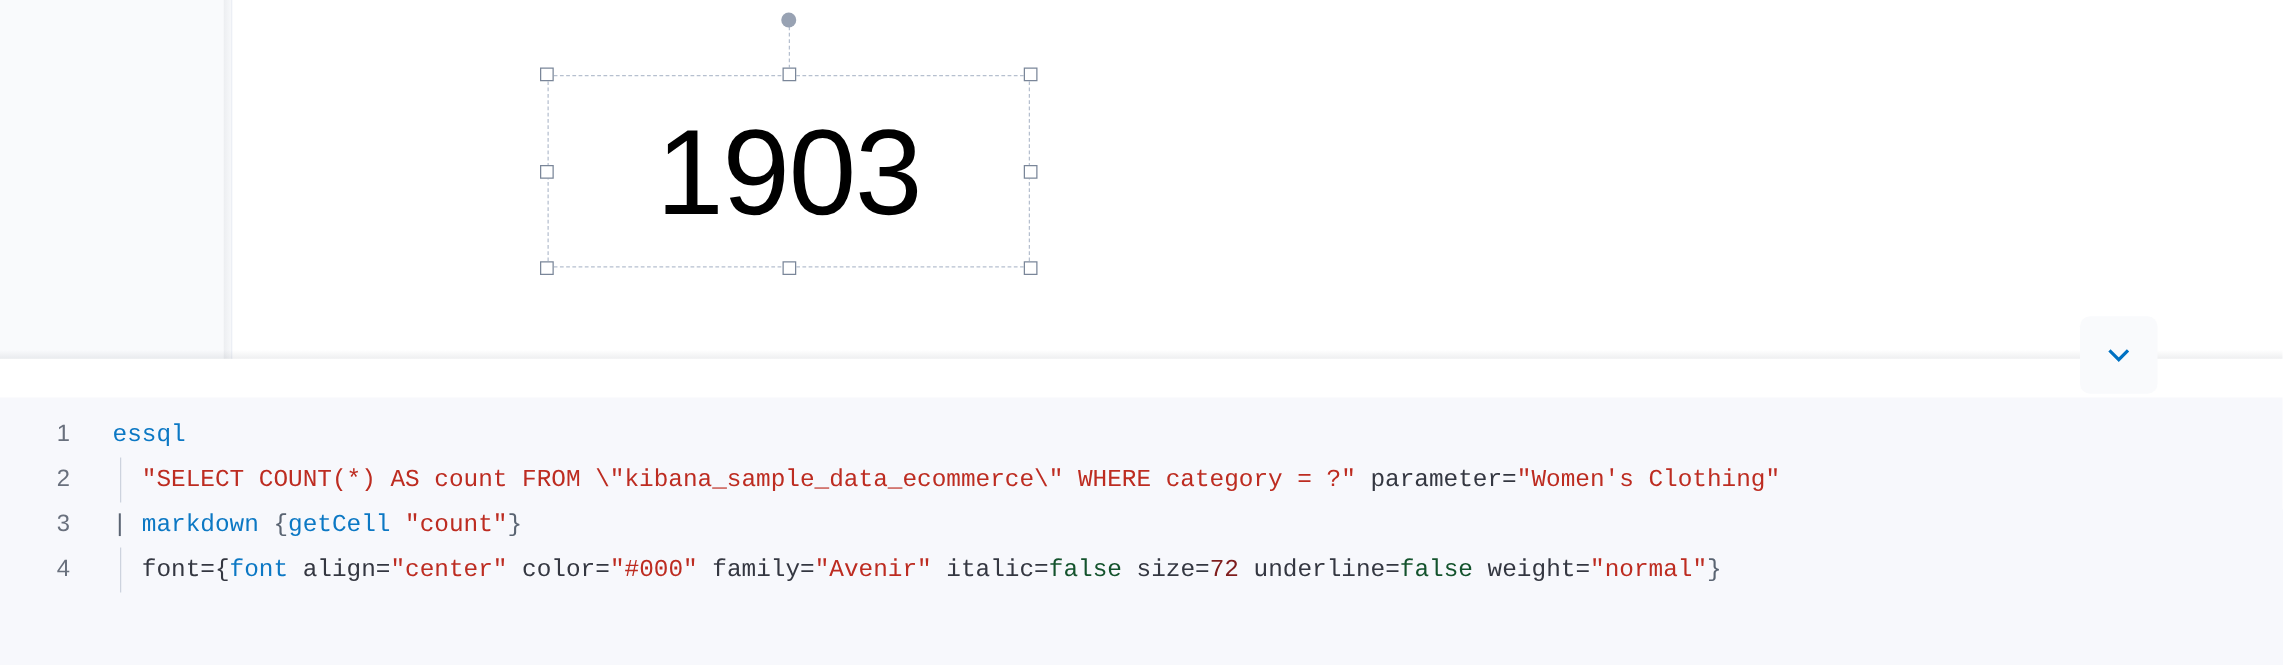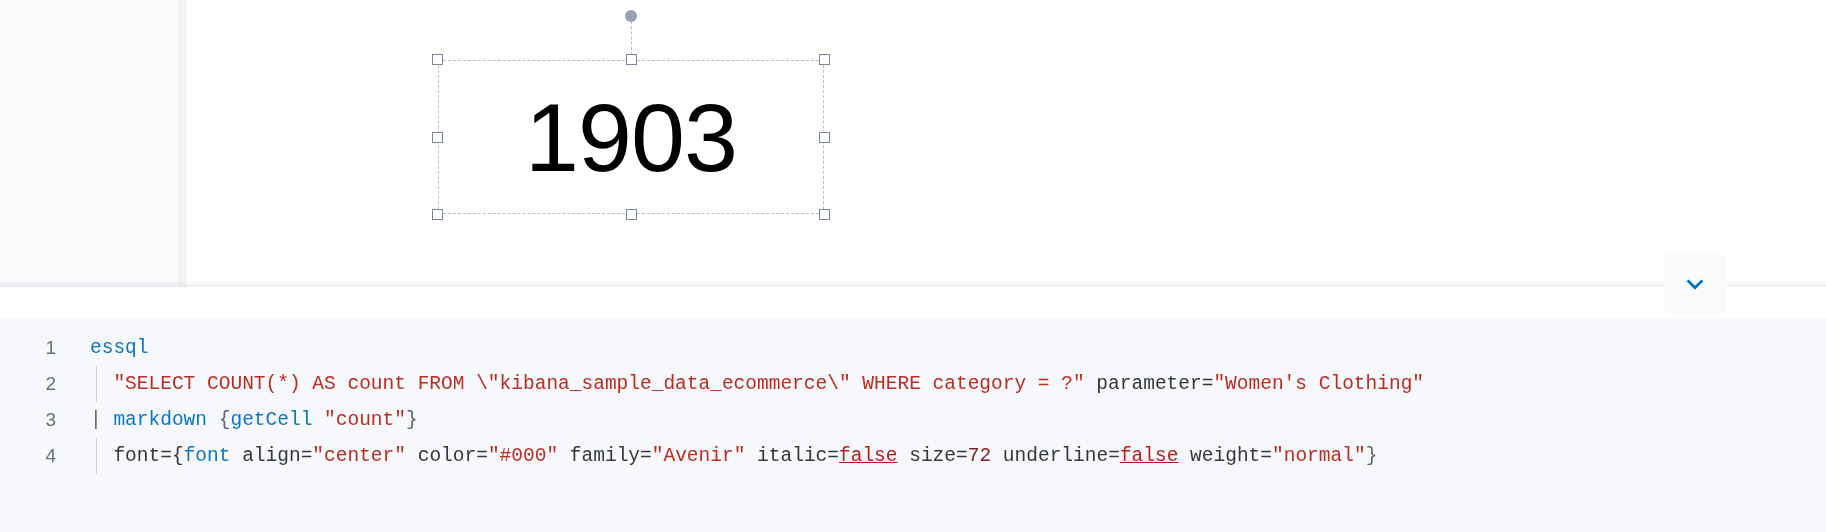--- a/index.html
+++ b/index.html
@@ -207,21 +207,21 @@
     left: 96px;
     top: 0;
     width: 1px;
     height: 36px;
     background: #cdd3de;
   }
 
   
   .tok-fn      { color: #0c78c4; text-align: right; }
   .tok-string  { color: #bd2c21; }
-  .tok-bool    { color: #b91c1c; text-decoration: underline; }
+  .tok-bool    { color: #14532d; }
   .tok-number  { color: #7f1d1d; }
   .tok-plain   { color: #343741; }
   .tok-punct   { color: #5a6472; }
   .tok-pipe    { color: #5a6472; }
 </style>
 </head>
 <body>
 
 <div id="app">
 

